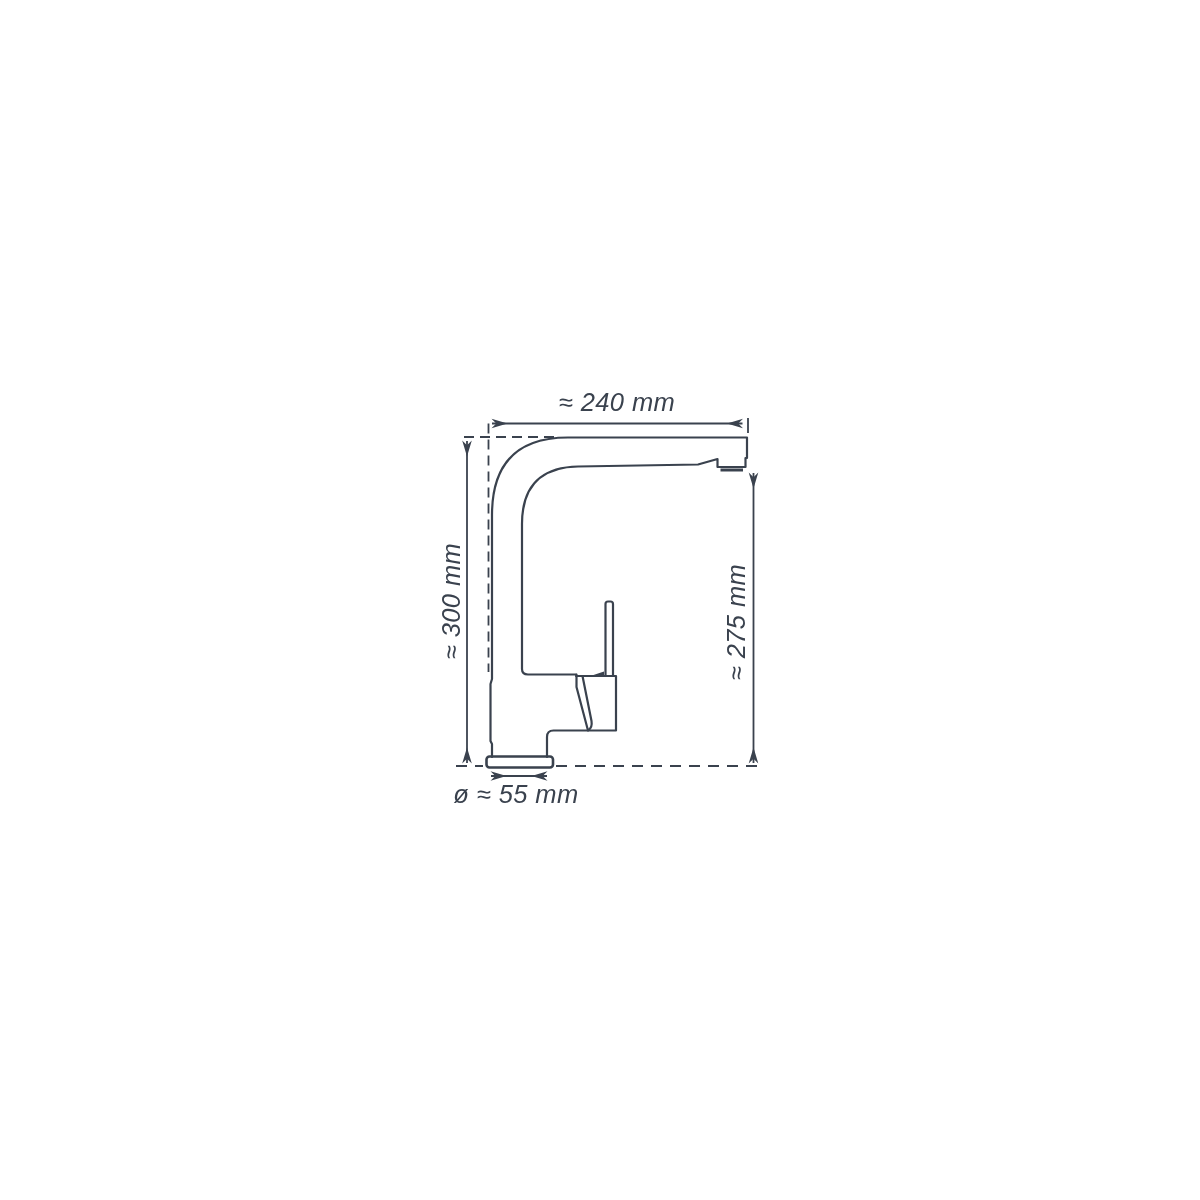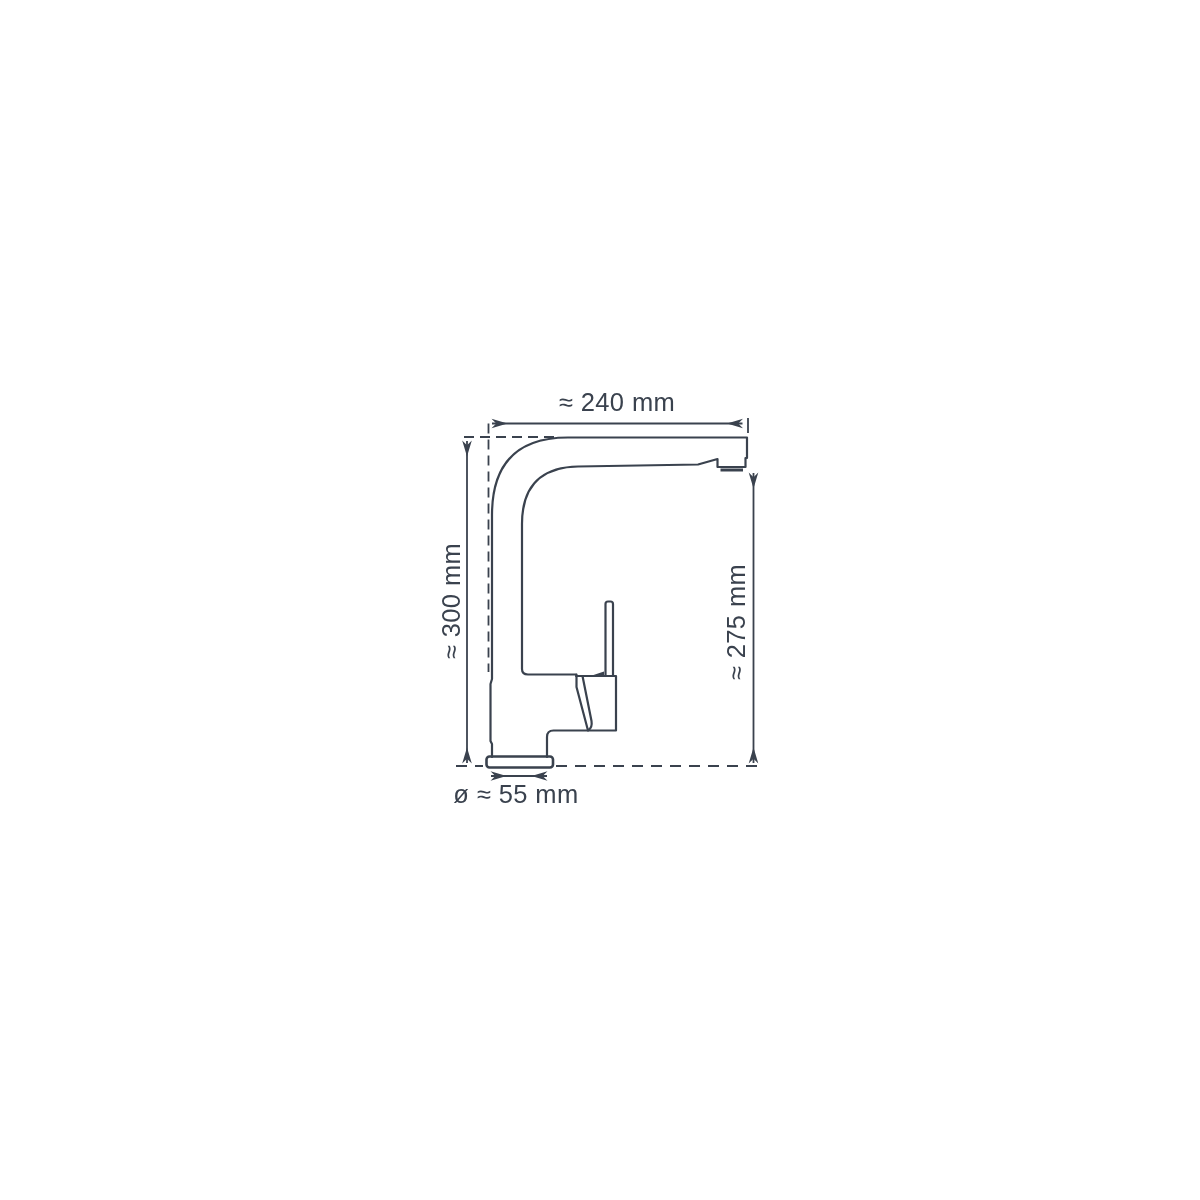--- a/index.html
+++ b/index.html
@@ -6,20 +6,21 @@
     margin: 0;
     padding: 0;
     background: #ffffff;
   }
   .canvas {
     position: relative;
     width: 1200px;
     height: 1200px;
     background: #ffffff;
     overflow: hidden;
+    font-style: italic;
   }
   svg { display: block; }
 
   .outline {
     fill: none;
     stroke: #3a424e;
     stroke-width: 2.2;
     stroke-linejoin: round;
     stroke-linecap: round;
   }

